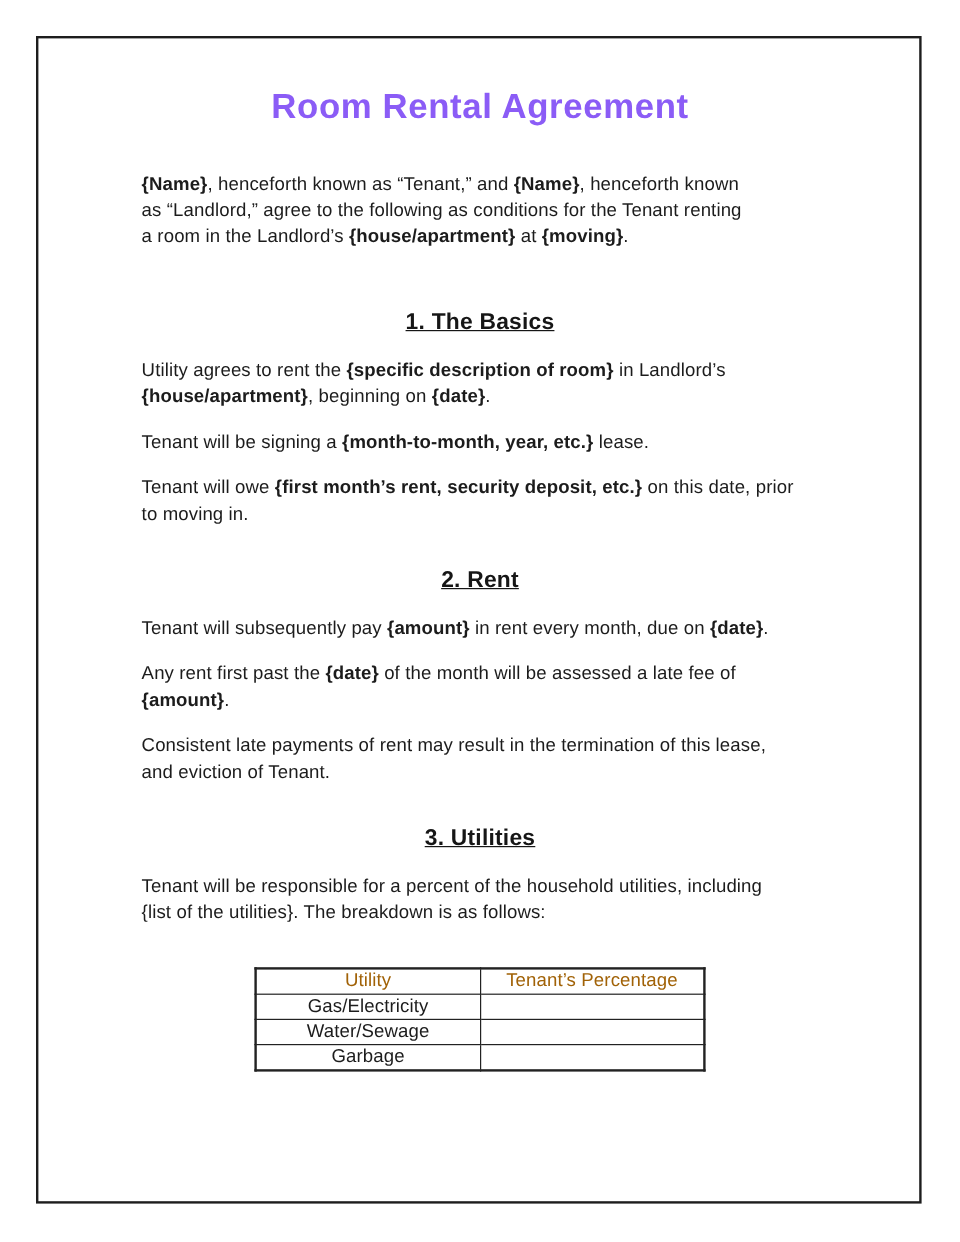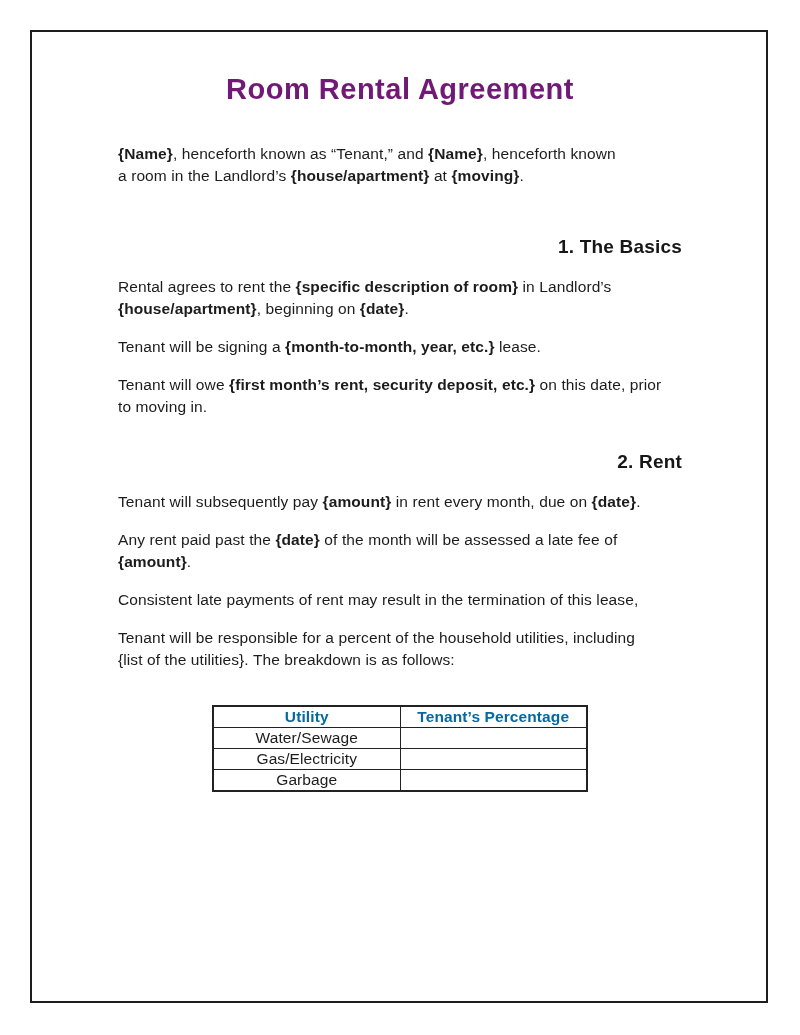--- a/index.html
+++ b/index.html
@@ -32,21 +32,21 @@
     top: 0;
     width: 564px;
   }
   .doc-title {
     margin: 38px 0 16px;
     font-size: 29px;
     line-height: 38px;
     font-weight: bold;
     text-align: center;
     letter-spacing: 0.5px;
-    color: #701a75;
+    color: #8b5cf6;
   }
   .para {
     margin: 16px 0 0;
     font-size: 15.5px;
     line-height: 22px;
     letter-spacing: 0.1px;
   }
   .para > div {
     white-space: nowrap;
   }
@@ -54,23 +54,24 @@
     font-weight: bold;
   }
   .intro {
     margin-top: 35px;
   }
   .sec-heading {
     margin: 31px 0 0;
     font-size: 19px;
     line-height: 26px;
     font-weight: bold;
-    text-align: right;
+    text-align: center;
     letter-spacing: 0.2px;
     color: #161616;
+    text-decoration: underline;
   }
   .sec-heading.first {
     margin-top: 47px;
   }
   .util-table {
     margin: 34px auto 0;
     width: 376px;
     border-collapse: collapse;
     table-layout: fixed;
     border: 2px solid #222222;
@@ -82,89 +83,92 @@
     height: 19px;
     padding: 0 2px 1px;
     text-align: center;
     vertical-align: middle;
     font-size: 15.5px;
     line-height: 18px;
     letter-spacing: 0.1px;
     overflow: hidden;
   }
   .util-table th {
-    font-weight: bold;
-    color: #0369a1;
+    font-weight: normal;
+    color: #a16207;
   }
 </style>
 </head>
 <body>
 
 <div class="sheet">
   <div class="frame">
     <div class="content">
 
       <div class="doc-title">Room Rental Agreement</div>
 
       <div class="para intro">
           <div><span class="b">{Name}</span><span>, henceforth known as “Tenant,” and </span><span class="b">{Name}</span><span>, henceforth known</span></div>
+          <div><span>as “Landlord,” agree to the following as conditions for the Tenant renting</span></div>
           <div><span>a room in the Landlord’s </span><span class="b">{house/apartment}</span><span> at </span><span class="b">{moving}</span><span>.</span></div>
         </div>
 
       <div class="sec-heading first">1. The Basics</div>
 
       <div class="para">
-          <div><span>Rental agrees to rent the </span><span class="b">{specific description of room}</span><span> in Landlord’s</span></div>
+          <div><span>Utility agrees to rent the </span><span class="b">{specific description of room}</span><span> in Landlord’s</span></div>
           <div><span class="b">{house/apartment}</span><span>, beginning on </span><span class="b">{date}</span><span>.</span></div>
         </div>
 
       <div class="para">
           <div><span>Tenant will be signing a </span><span class="b">{month-to-month, year, etc.}</span><span> lease.</span></div>
         </div>
 
       <div class="para">
           <div><span>Tenant will owe </span><span class="b">{first month’s rent, security deposit, etc.}</span><span> on this date, prior</span></div>
           <div><span>to moving in.</span></div>
         </div>
 
       <div class="sec-heading">2. Rent</div>
 
       <div class="para">
           <div><span>Tenant will subsequently pay </span><span class="b">{amount}</span><span> in rent every month, due on </span><span class="b">{date}</span><span>.</span></div>
         </div>
 
       <div class="para">
-          <div><span>Any rent paid past the </span><span class="b">{date}</span><span> of the month will be assessed a late fee of</span></div>
+          <div><span>Any rent first past the </span><span class="b">{date}</span><span> of the month will be assessed a late fee of</span></div>
           <div><span class="b">{amount}</span><span>.</span></div>
         </div>
 
       <div class="para">
           <div><span>Consistent late payments of rent may result in the termination of this lease,</span></div>
+          <div><span>and eviction of Tenant.</span></div>
         </div>
 
+      <div class="sec-heading">3. Utilities</div>
 
       <div class="para">
           <div><span>Tenant will be responsible for a percent of the household utilities, including</span></div>
           <div><span>{list of the utilities}. The breakdown is as follows:</span></div>
         </div>
 
       <table class="util-table">
         <thead>
           <tr>
             <th>Utility</th>
             <th>Tenant’s Percentage</th>
           </tr>
         </thead>
         <tbody>
             <tr>
-              <td>Water/Sewage</td>
+              <td>Gas/Electricity</td>
               <td></td>
             </tr>
             <tr>
-              <td>Gas/Electricity</td>
+              <td>Water/Sewage</td>
               <td></td>
             </tr>
             <tr>
               <td>Garbage</td>
               <td></td>
             </tr>
           </tbody>
       </table>
 
     </div>

